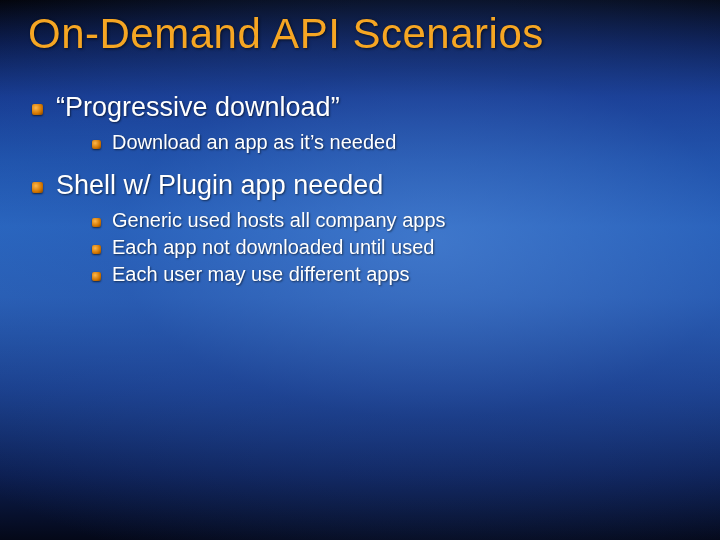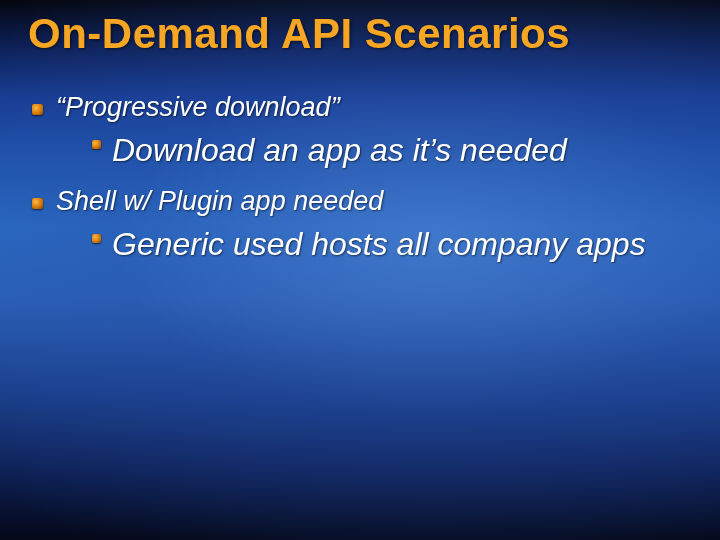--- a/index.html
+++ b/index.html
@@ -28,30 +28,29 @@
         #1a3f8a 72%,
         #0c1e50 88%,
         #040818 100%);
     position: relative;
     box-sizing: border-box;
     padding: 10px 28px 0 28px;
   }
   .title {
     color: #f6a623;
     font-size: 42px;
-    font-weight: 700;
+    font-weight: 400;
     margin: 0 0 34px 0;
     letter-spacing: 0.5px;
     text-shadow: 1px 1px 3px rgba(0,0,0,0.6);
   }
   ul.level1 {
     list-style: none;
     margin: 0;
     padding: 0 0 0 2px;
-    font-style: italic;
   }
   ul.level1 > li {
     position: relative;
     padding-left: 26px;
     color: #ffffff;
     font-size: 27px;
     margin-bottom: 8px;
     text-shadow: 1px 1px 2px rgba(0,0,0,0.55);
   }
   ul.level1 > li::before {
@@ -67,21 +66,21 @@
   }
   ul.level2 {
     list-style: none;
     margin: 6px 0 14px 0;
     padding: 0 0 0 34px;
   }
   ul.level2 > li {
     position: relative;
     padding-left: 22px;
     color: #ffffff;
-    font-size: 32px;
+    font-size: 20px;
     line-height: 1.35;
     text-shadow: 1px 1px 2px rgba(0,0,0,0.55);
   }
   ul.level2 > li::before {
     content: "";
     position: absolute;
     left: 2px;
     top: 11px;
     width: 9px;
     height: 9px;
@@ -106,17 +105,23 @@
         </li>
       </ul>
     </li>
 
     <li>
       <span>Shell w/ Plugin app needed</span>
       <ul class="level2">
         <li>
           <span>Generic used hosts all company apps</span>
         </li>
+        <li>
+          <span>Each app not downloaded until used</span>
+        </li>
+        <li>
+          <span>Each user may use different apps</span>
+        </li>
       </ul>
     </li>
 
   </ul>
 </div>
 
 </body></html>

